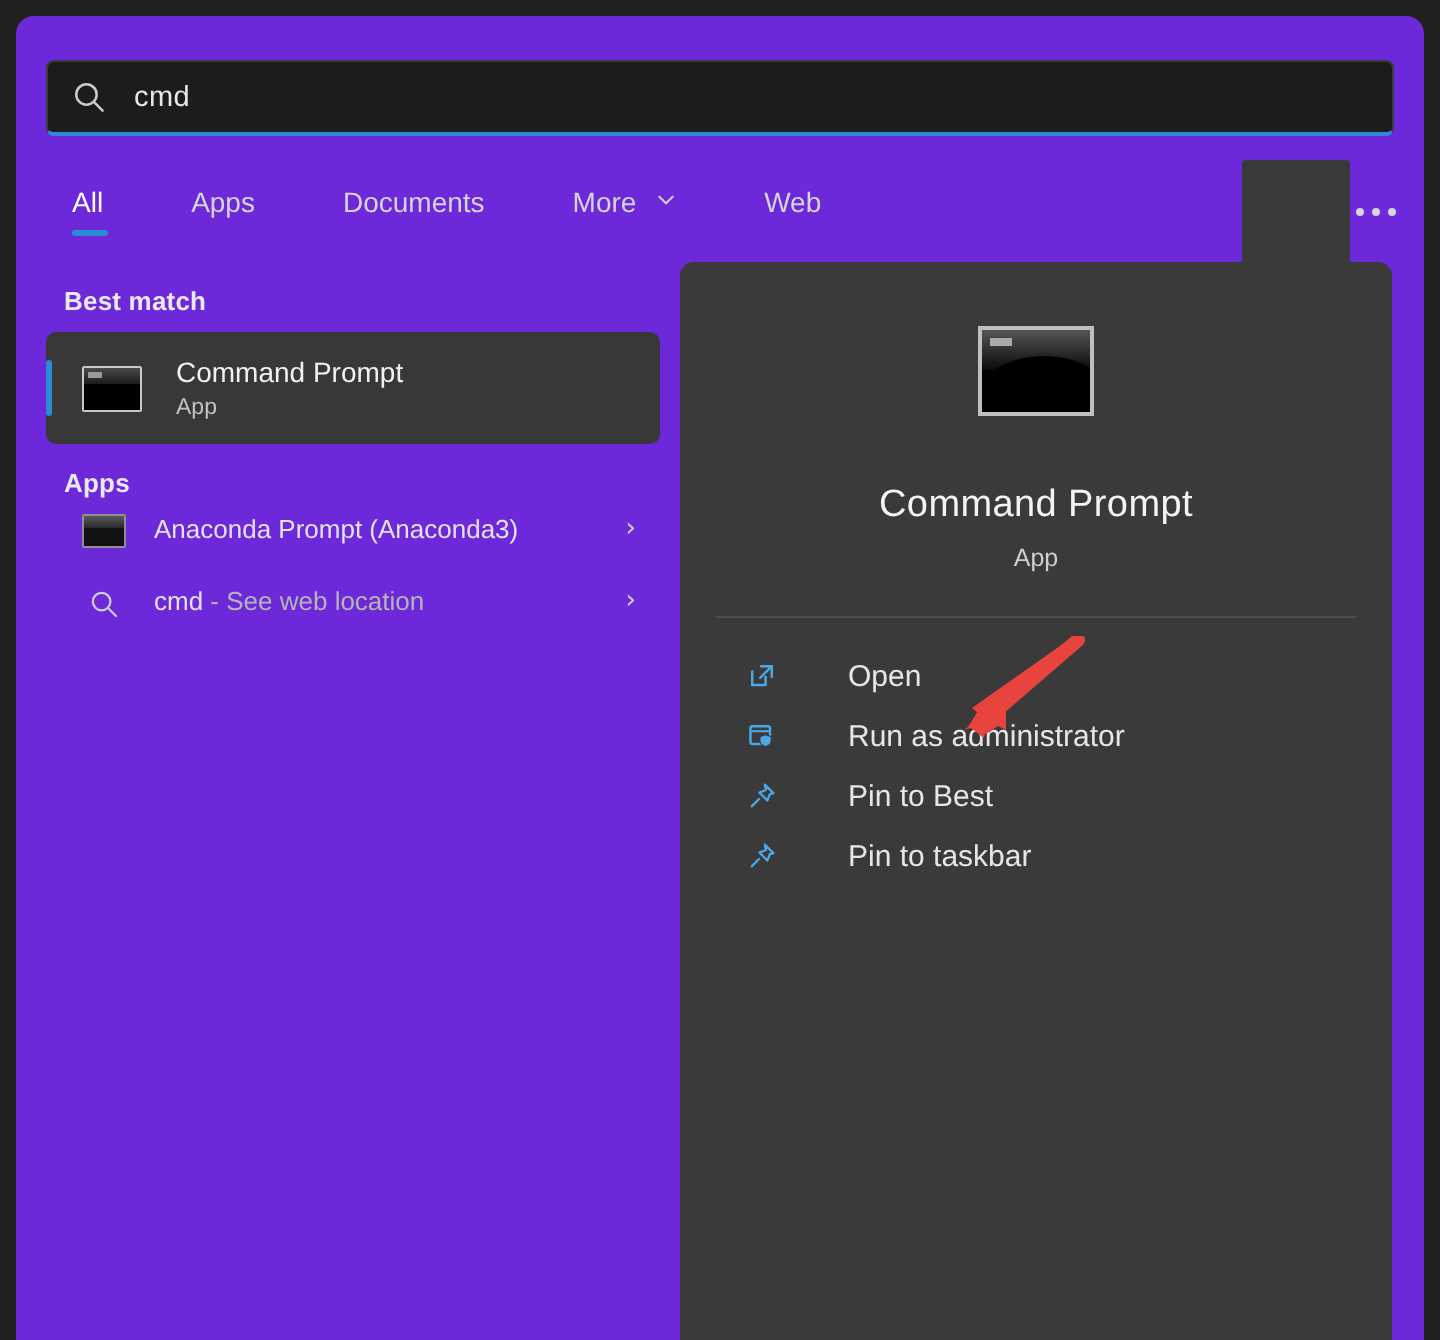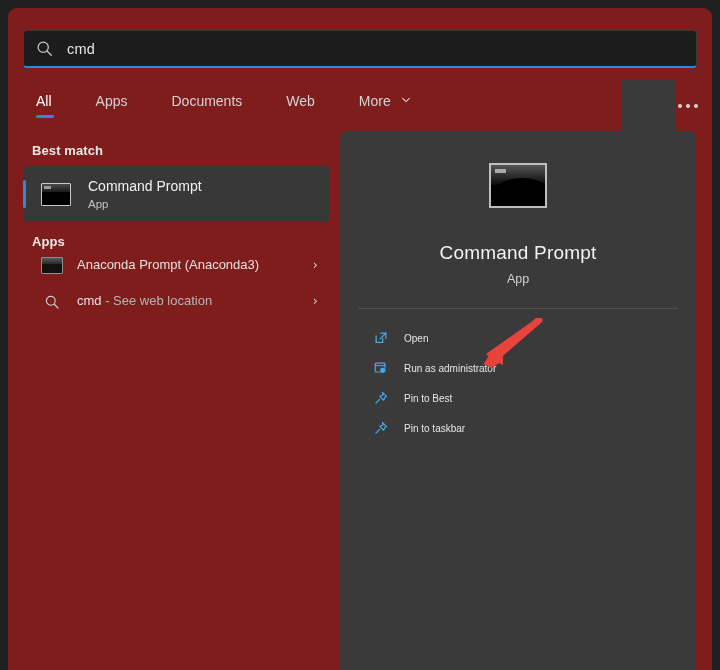--- a/index.html
+++ b/index.html
@@ -19,21 +19,21 @@
     background: #202020;
   }
 
   
   .flyout {
     position: absolute;
     left: 8px;
     top: 8px;
     width: 704px;
     height: 662px;
-    background: #7f1d1d;
+    background: #6d28d9;
     border-radius: 9px 9px 0 0;
     overflow: hidden;
   }
 
   
   .search-wrap {
     position: absolute;
     left: 15px;
     top: 22px;
     width: 674px;
@@ -304,23 +304,23 @@
     margin: 0 10px;
     border-radius: 4px;
     cursor: default;
   }
   .action-icon {
     width: 18px; height: 18px;
     flex: 0 0 18px;
     display: flex; align-items: center; justify-content: center;
   }
   .action-label {
-    margin-left: 14px;
+    margin-left: 34px;
     color: #e6e6e6;
-    font-size: 10px;
+    font-size: 15px;
     white-space: nowrap;
   }
 
   
   .arrow-annot {
     position: absolute;
     left: 455px;
     top: 318px;
     width: 90px;
     height: 56px;
@@ -347,29 +347,29 @@
       <div class="tab active">
         <span>All</span>
       </div>
       <div class="tab">
         <span>Apps</span>
       </div>
       <div class="tab">
         <span>Documents</span>
       </div>
       <div class="tab">
-        <span>Web</span>
-      </div>
-      <div class="tab">
         <span>More</span>
         <span class="chev">
           <svg viewBox="0 0 12 12" width="10" height="10">
             <polyline points="2,4 6,8 10,4" fill="none" stroke="#cfcfcf" stroke-width="1.3" stroke-linecap="round" stroke-linejoin="round"></polyline>
           </svg>
         </span>
+      </div>
+      <div class="tab">
+        <span>Web</span>
       </div>
     </div>
 
     <div class="avatar-box"></div>
     <div class="ellipsis-btn">
       <i></i>
         <i></i>
         <i></i>
     </div>
 

